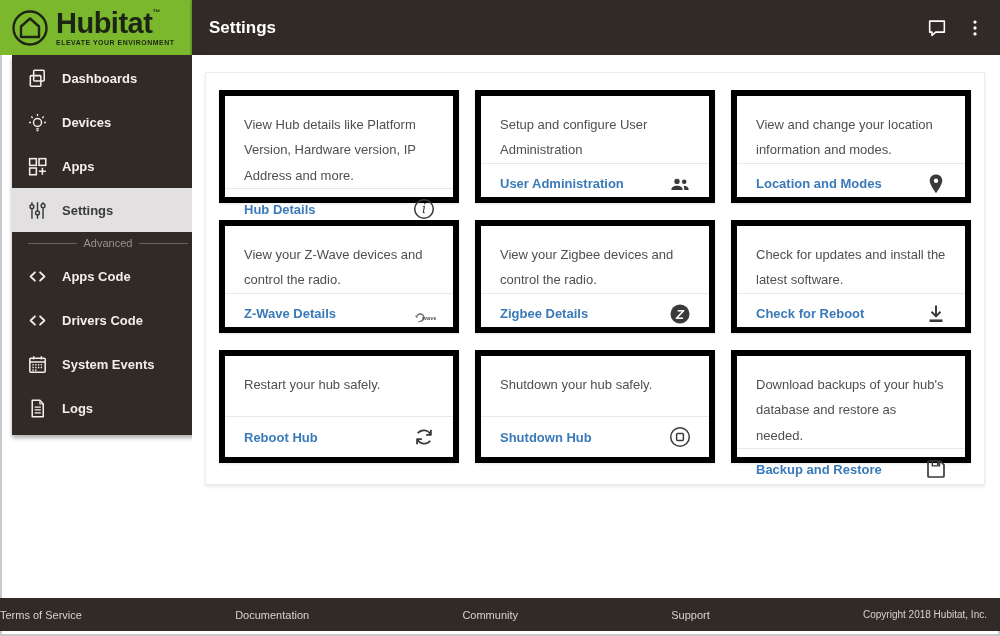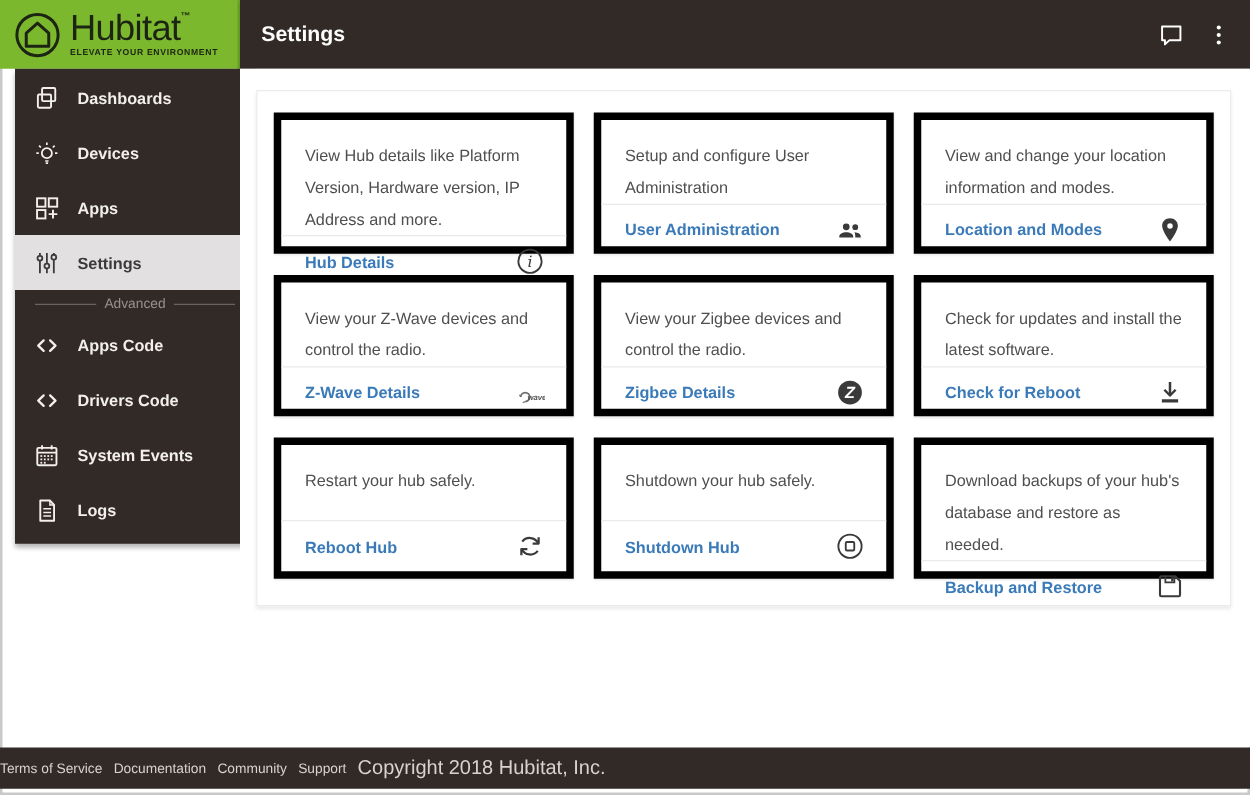--- a/index.html
+++ b/index.html
@@ -6,21 +6,21 @@
   html,body { background:#ffffff; }
   body { font-family:"Liberation Sans", sans-serif; }
   .frame { position:relative; width:1000px; height:636px; background:#ffffff; overflow:hidden;
            outline:2px solid #c9c9c9; outline-offset:-2px; }
 
   
   .logo { position:absolute; left:0; top:0; width:192px; height:55px; background:#7cb82e;
           display:flex; align-items:center; padding-left:10px; border-right:2px solid #6ca526; }
   .logo-house { width:40px; height:40px; flex:0 0 auto; }
   .logo-text-wrap { margin-left:6px; line-height:1; }
-  .logo-word { font-size:29px; font-weight:normal; color:#1c2413; letter-spacing:-0.5px; }
+  .logo-word { font-size:29px; font-weight:bold; color:#1c2413; letter-spacing:-0.5px; }
   .logo-tm { font-size:8px; vertical-align:top; color:#1c2413; font-weight:bold; }
   .logo-tagline { font-size:6.9px; font-weight:bold; color:#1c2413; letter-spacing:0.55px; margin-top:2px; }
 
   
   .topbar { position:absolute; left:192px; top:0; right:0; height:55px; background:#322a27;
             display:flex; align-items:center; padding:0 14px 0 17px; box-shadow:0 2px 3px rgba(0,0,0,.2); }
   .topbar-title { color:#ffffff; font-size:17px; font-weight:bold; }
   .topbar-actions { margin-left:auto; display:flex; align-items:center; gap:16px; }
   .tb-icon { width:22px; height:22px; display:inline-flex; cursor:pointer; }
 
@@ -44,23 +44,23 @@
   .card { background:#ffffff; border:6px solid #000000; box-shadow:0 1px 2px rgba(0,0,0,.10);
           display:flex; flex-direction:column; }
   .card-desc { flex:1; padding:16px 19px 0; font-size:13px; line-height:1.95; color:#4f4f4f; }
   .card-footer { border-top:1px solid #e9e9e9; height:41px; flex:0 0 41px;
                  display:flex; align-items:center; justify-content:space-between; padding:0 17px 0 19px; }
   .card-link { font-size:13px; font-weight:bold; color:#3a7ab8; text-decoration:none; cursor:pointer; }
   .card-icon { width:24px; height:24px; display:inline-flex; color:#3a3a3a; }
 
   
   .footerbar { position:absolute; left:0; right:0; bottom:5px; height:33px; background:#322a27;
-               display:flex; align-items:center; justify-content:flex-start; gap:9px; padding-right:13px; }
+               display:flex; align-items:center; justify-content:space-between; gap:9px; padding-right:13px; }
   .footer-link { color:#d8d3cf; font-size:11px; cursor:pointer; }
-  .footer-copy { color:#d8d3cf; font-size:16px; }
+  .footer-copy { color:#d8d3cf; font-size:10px; }
 
   svg { display:block; width:100%; height:100%; }
 </style>
 </head>
 <body>
 
 <div class="frame">
 
   <div class="logo">
     <span class="logo-house">

